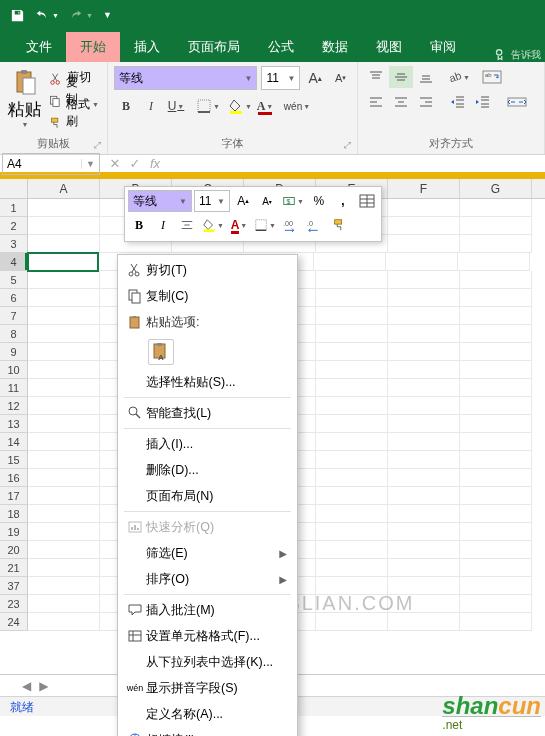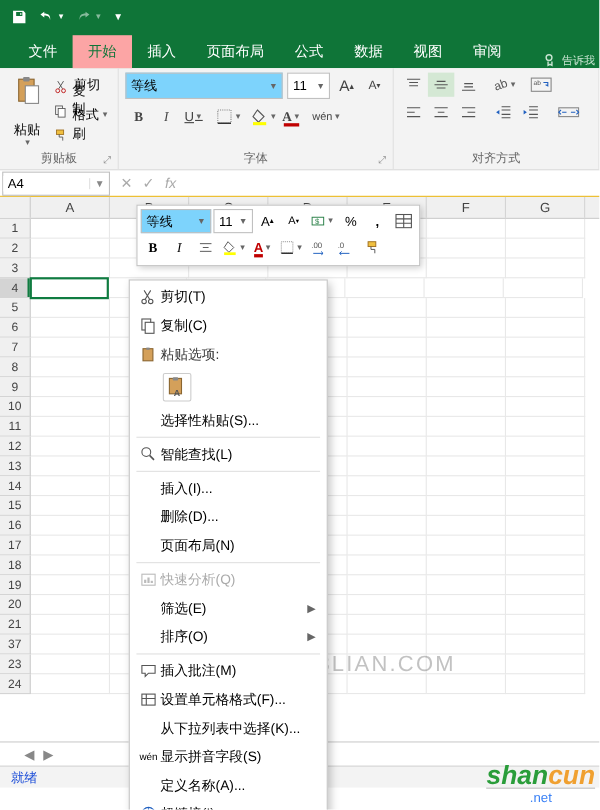--- a/index.html
+++ b/index.html
@@ -19,43 +19,43 @@
 
 .ribbon { background: #f3f3f3; border-bottom: 1px solid #d4d4d4; height: 93px; display: flex; }
 .ribbon-group { border-right: 1px solid #e0e0e0; padding: 4px 6px 0 6px; display: flex; flex-direction: column; position: relative; }
 .ribbon-group-label { text-align: center; font-size: 11px; color: #666; margin-top: auto; padding: 2px 0 3px 0; position: relative; }
 .ribbon-group-label .launcher { position: absolute; right: 0; bottom: 3px; font-size: 9px; color: #888; cursor: pointer; }
 
 .clip-group { width: 108px; }
 .clip-row { display: flex; gap: 4px; }
 .paste-big { display: flex; flex-direction: column; align-items: center; width: 40px; padding-top: 2px; cursor: pointer; }
 .paste-big svg { width: 26px; height: 28px; }
-.paste-big .lbl { font-size: 12px; margin-top: 14px; }
+.paste-big .lbl { font-size: 17px; margin-top: 2px; }
 .clip-small { display: flex; flex-direction: column; gap: 2px; font-size: 12px; }
 .clip-small .item { display: flex; align-items: flex-end; gap: 4px; height: 20px; cursor: pointer; padding: 0 2px; }
 .clip-small svg { width: 14px; height: 14px; }
 
 .font-group { width: 250px; }
 .font-row1 { display: flex; gap: 4px; align-items: center; margin-bottom: 4px; }
-.font-name { width: 148px; height: 24px; border: 1px solid #c0c0c0; background: #7dd3fc; font-size: 12px; padding: 0 4px; display: flex; align-items: center; justify-content: space-between; cursor: pointer; }
+.font-name { width: 148px; height: 24px; border: 1px solid #c0c0c0; background: #c4b5fd; font-size: 12px; padding: 0 4px; display: flex; align-items: center; justify-content: space-between; cursor: pointer; }
 .font-size { width: 40px; height: 24px; border: 1px solid #c0c0c0; background: #fff; font-size: 12px; padding: 0 4px; display: flex; align-items: center; justify-content: space-between; cursor: pointer; }
 .dd-arrow { font-size: 8px; color: #666; }
 .btn-sq { width: 22px; height: 22px; display: flex; align-items: center; justify-content: center; cursor: pointer; font-size: 12px; color: #444; }
 .font-row2 { display: flex; gap: 1px; align-items: center; }
 .font-row2 .btn-sq { width: 24px; height: 24px; }
 .bold { font-weight: bold; font-family: "Times New Roman"; }
 .italic { font-style: italic; font-family: "Times New Roman"; }
 .underline { text-decoration: underline; font-family: "Times New Roman"; }
 
 .align-group { flex: 1; }
 .align-row { display: flex; gap: 1px; margin-bottom: 3px; }
 .align-row .btn-sq { width: 24px; height: 22px; }
 
 
-.formulabar { display: flex; height: 24px; border-bottom: 1px solid #eab308; align-items: center; background: #fff; }
+.formulabar { display: flex; height: 24px; border-bottom: 7px solid #eab308; align-items: center; background: #fff; }
 .namebox { width: 98px; height: 22px; border: 1px solid #c0c0c0; margin: 1px 0 1px 2px; display: flex; align-items: center; }
 .namebox input { border: none; width: 78px; font-size: 12px; padding-left: 4px; outline: none; }
 .namebox .dd { width: 18px; text-align: center; font-size: 9px; color: #888; border-left: 1px solid #e0e0e0; cursor: pointer; }
 .fx-btns { display: flex; gap: 2px; padding: 0 6px; color: #aaa; font-size: 13px; }
 .fx-btns span { width: 18px; text-align: center; cursor: pointer; }
 
 
 .minitoolbar { position: absolute; left: 124px; top: 186px; background: #fff; border: 1px solid #c4c4c4; box-shadow: 2px 2px 6px rgba(0,0,0,0.2); padding: 3px; z-index: 20; }
 .minitoolbar .mrow { display: flex; gap: 2px; align-items: center; margin-bottom: 2px; }
 .minitoolbar .mbtn { height: 22px; min-width: 22px; display: flex; align-items: center; justify-content: center; cursor: pointer; font-size: 12px; padding: 0 2px; }
@@ -92,21 +92,21 @@
 .sheettabs { position: absolute; left: 0; right: 0; bottom: 40px; height: 22px; border-top: 1px solid #ccc; display: flex; align-items: center; padding-left: 22px; background: #fff; font-size: 12px; gap: 8px; }
 .sheetnav { color: #888; display: flex; gap: 8px; }
 .statusbar { position: absolute; left: 0; right: 0; bottom: 20px; height: 20px; background: #f3f3f3; border-top: 1px solid #d4d4d4; font-size: 12px; color: #1d4ed8; padding-left: 10px; line-height: 20px; }
 
 
 .watermark { position: absolute; pointer-events: none; }
 .wm1 { left: 215px; top: 590px; font-size: 20px; color: rgba(120,120,120,0.45); letter-spacing: 2px; font-family: Arial; }
 .wm2 { right: 4px; bottom: 4px; font-size: 24px; font-weight: bold; font-style: italic; }
 .wm2 .g { color: #2a9d3a; }
 .wm2 .o { color: #f0a030; }
-.wm2 .net { font-size: 12px; color: #3b82f6; display: block; text-align: center; font-style: normal; font-weight: normal; margin-top: -4px; position: relative; }
+.wm2 .net { font-size: 12px; color: #4d7c0f; display: block; text-align: left; font-style: normal; font-weight: normal; margin-top: -4px; position: relative; }
 .wm2 .net::before { content: ''; display: block; height: 1px; background: #bbb; margin-bottom: 1px; }
 
 .chev { font-size: 7px; color: #666; margin-left: 1px; }
 </style>
 </head>
 <body>
 
 <div class="titlebar">
   <span class="qat-btn">
       <svg viewBox="0 0 16 16" width="15" height="15">

